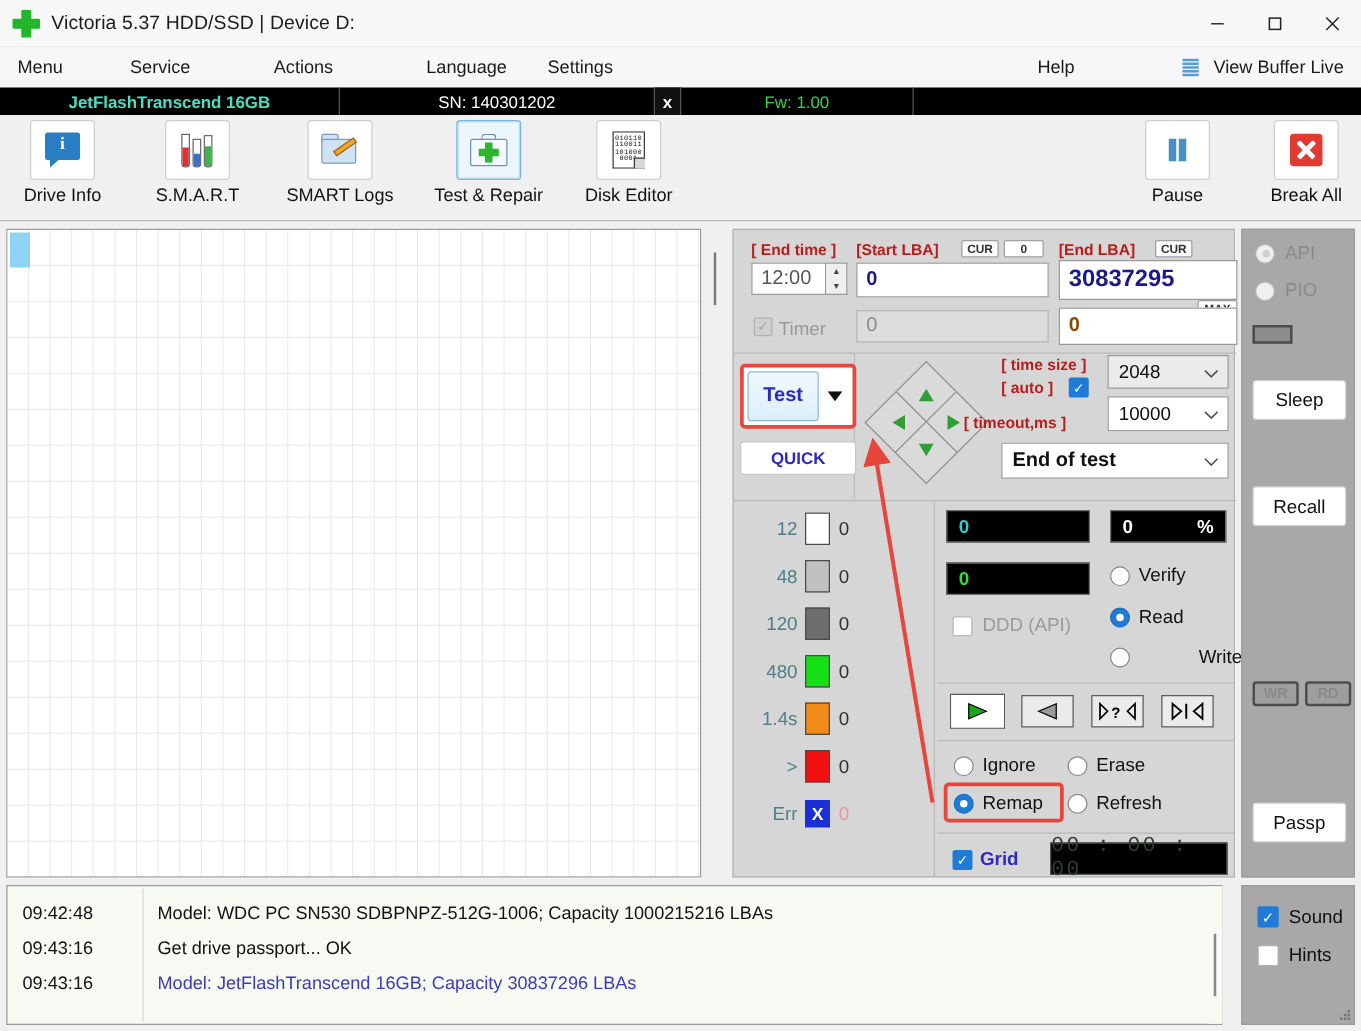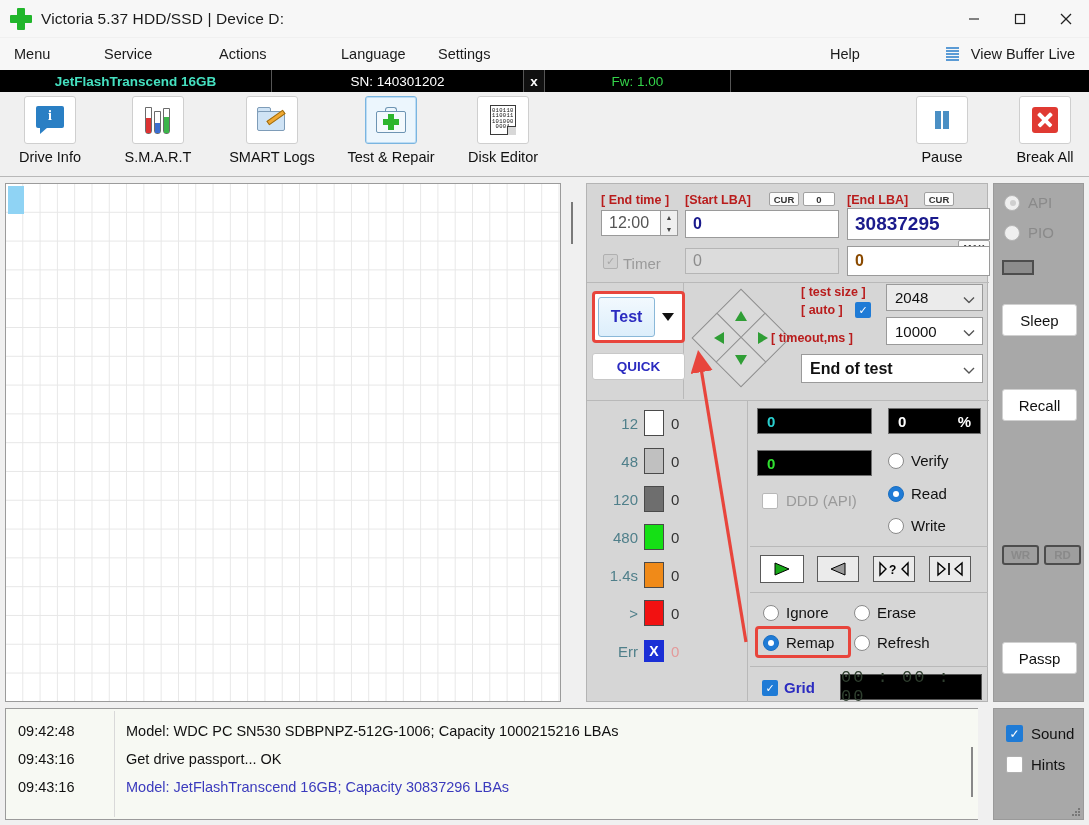--- a/index.html
+++ b/index.html
@@ -482,21 +482,21 @@
     <div class="q" id="q-down" style="left:34px;top:34px;"></div>
   </div>
   <svg style="position:absolute;left:0;top:0;pointer-events:none" width="82" height="82" viewBox="0 0 82 82">
     <polygon points="41,14 47,24 35,24" fill="#2f9e35"></polygon>
     <polygon points="41,68 35,58 47,58" fill="#2f9e35"></polygon>
     <polygon points="14,41 24,35 24,47" fill="#2f9e35"></polygon>
     <polygon points="68,41 58,35 58,47" fill="#2f9e35"></polygon>
   </svg>
 </div>
 
-<div class="cap" style="position:absolute; left:801px; top:285px;">[ test size ]</div>
+<div class="cap" style="position:absolute; left:801px; top:285px;">[ time size ]</div>
 <div class="cap" style="position:absolute; left:801px; top:303px;">[ auto ]</div>
 <div id="auto-cb">✓</div>
 <div class="cap" style="position:absolute; left:771px; top:331px;">[ timeout,ms ]</div>
 
 <div class="ddl" style="left:886px; top:284px; width:97px; height:27px;">
   <span>2048</span>
   <span class="chev">
     <svg width="12" height="7" viewBox="0 0 12 7">
         <polyline points="1,1 6,6 11,1" fill="none" stroke="#555" stroke-width="1.4"></polyline>
       </svg>
@@ -570,21 +570,21 @@
 </div>
 
 <div class="radio" style="left:888px; top:452px;">
   <span class="dot"></span>
   <span>Verify</span>
 </div>
 <div class="radio on" style="left:888px; top:485px;">
   <span class="dot"></span>
   <span>Read</span>
 </div>
-<div class="radio" style="left:888px; top:517px;">
+<div class="radio" style="left:888px; top:517px;gap:48px;">
   <span class="dot"></span>
   <span>Write</span>
 </div>
 
 <div class="hr" style="left:750px; top:546px; width:238px;"></div>
 
 <div class="navbtn hl" style="left:761px; top:556px;">
   <svg width="20" height="16" viewBox="0 0 20 16">
       <polygon points="3,2 17,8 3,14" fill="#18a818" stroke="#000" stroke-width="1"></polygon>
     </svg>

